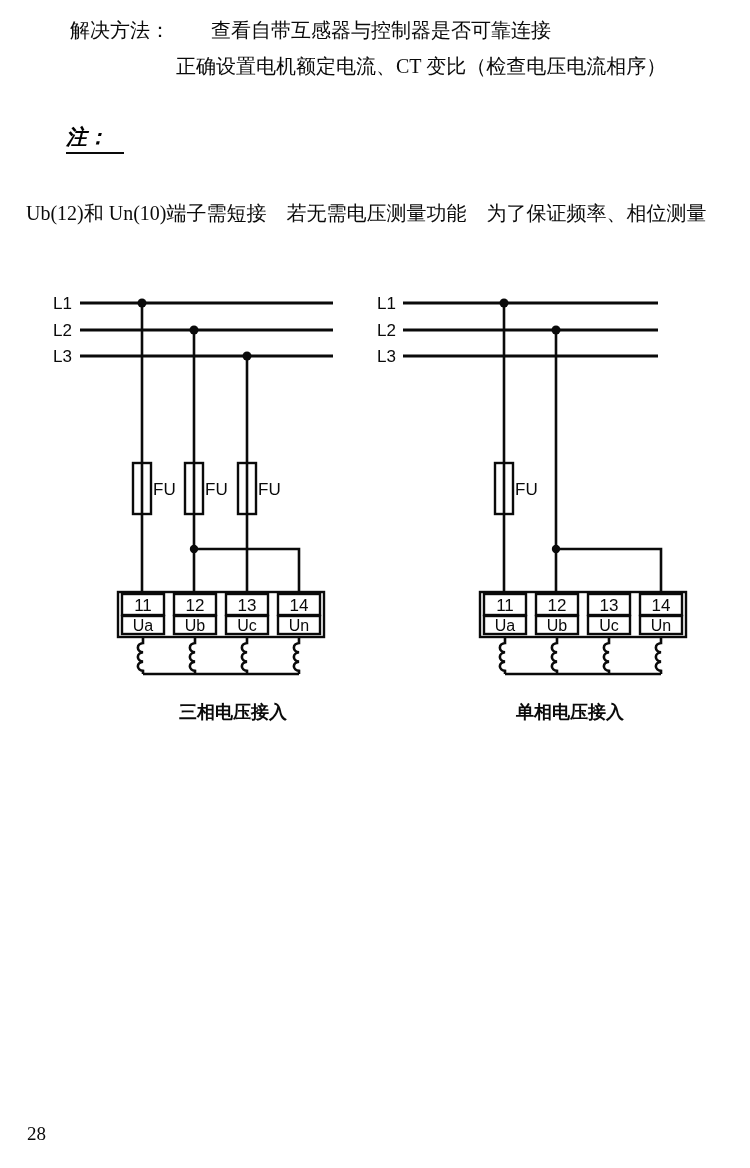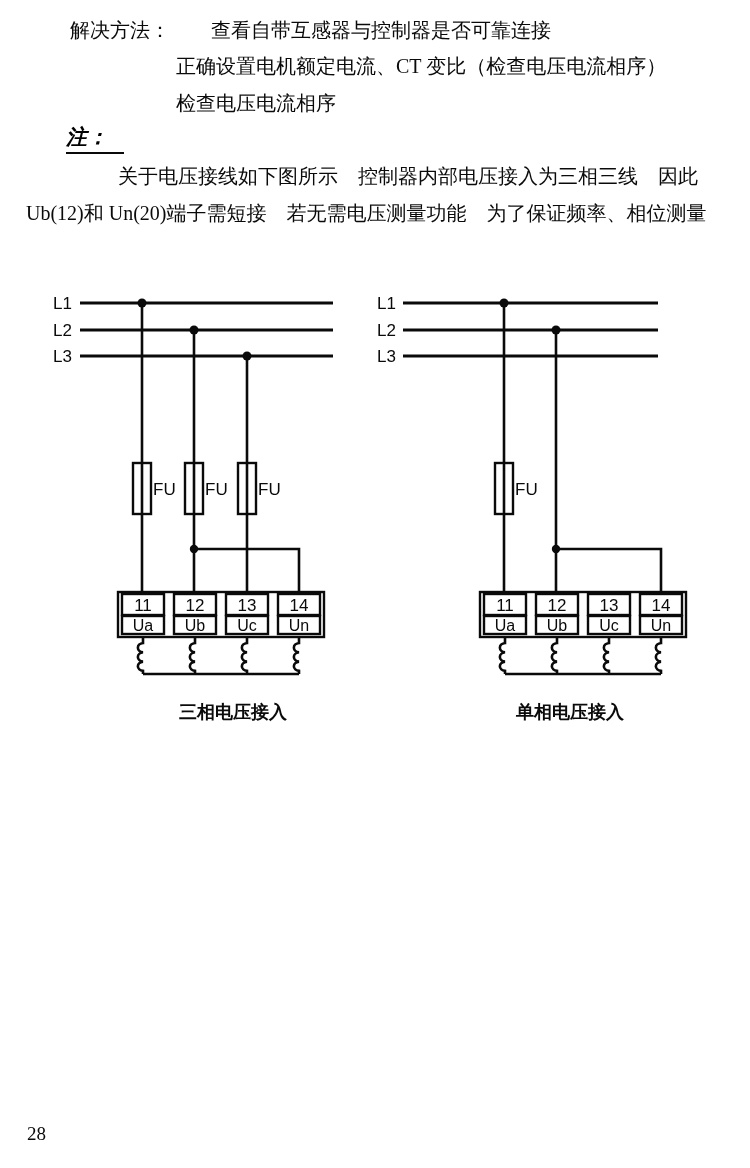--- a/index.html
+++ b/index.html
@@ -36,26 +36,24 @@
   .dot{fill:#0a0a0a;stroke:none;}
 </style>
 </head>
 <body>
 
 <div class="page">
 
   <div class="abs body-text" style="left:70px;top:18px;">解决方法：</div>
   <div class="abs body-text" style="left:176px;top:18px;margin-left:35px;">查看自带互感器与控制器是否可靠连接</div>
   <div class="abs body-text" style="left:176px;top:54px;">正确设置电机额定电流、CT 变比（检查电压电流相序）</div>
-  <div class="abs body-text" style="left:176px;top:91px;">检查电压电流相序</div>
 
   <div class="abs note-label" style="left:66px;top:123px;">注：</div>
 
-  <div class="abs body-text" style="left:118px;top:164px;">关于电压接线如下图所示　控制器内部电压接入为三相三线　因此</div>
-  <div class="abs body-text" style="left:26px;top:201px;">Ub(12)和 Un(20)端子需短接　若无需电压测量功能　为了保证频率、相位测量</div>
+  <div class="abs body-text" style="left:26px;top:201px;">Ub(12)和 Un(10)端子需短接　若无需电压测量功能　为了保证频率、相位测量</div>
 
   <svg class="diagram-svg" width="750" height="760" viewBox="0 0 750 760">
 
     <g>
 
       <line class="phase-wire" x1="80" y1="303" x2="333" y2="303"></line>
       <line class="phase-wire" x1="80" y1="330" x2="333" y2="330"></line>
       <line class="phase-wire" x1="80" y1="356" x2="333" y2="356"></line>
       <text class="phase-label" x="53" y="309">L1</text>
       <text class="phase-label" x="53" y="336">L2</text>

